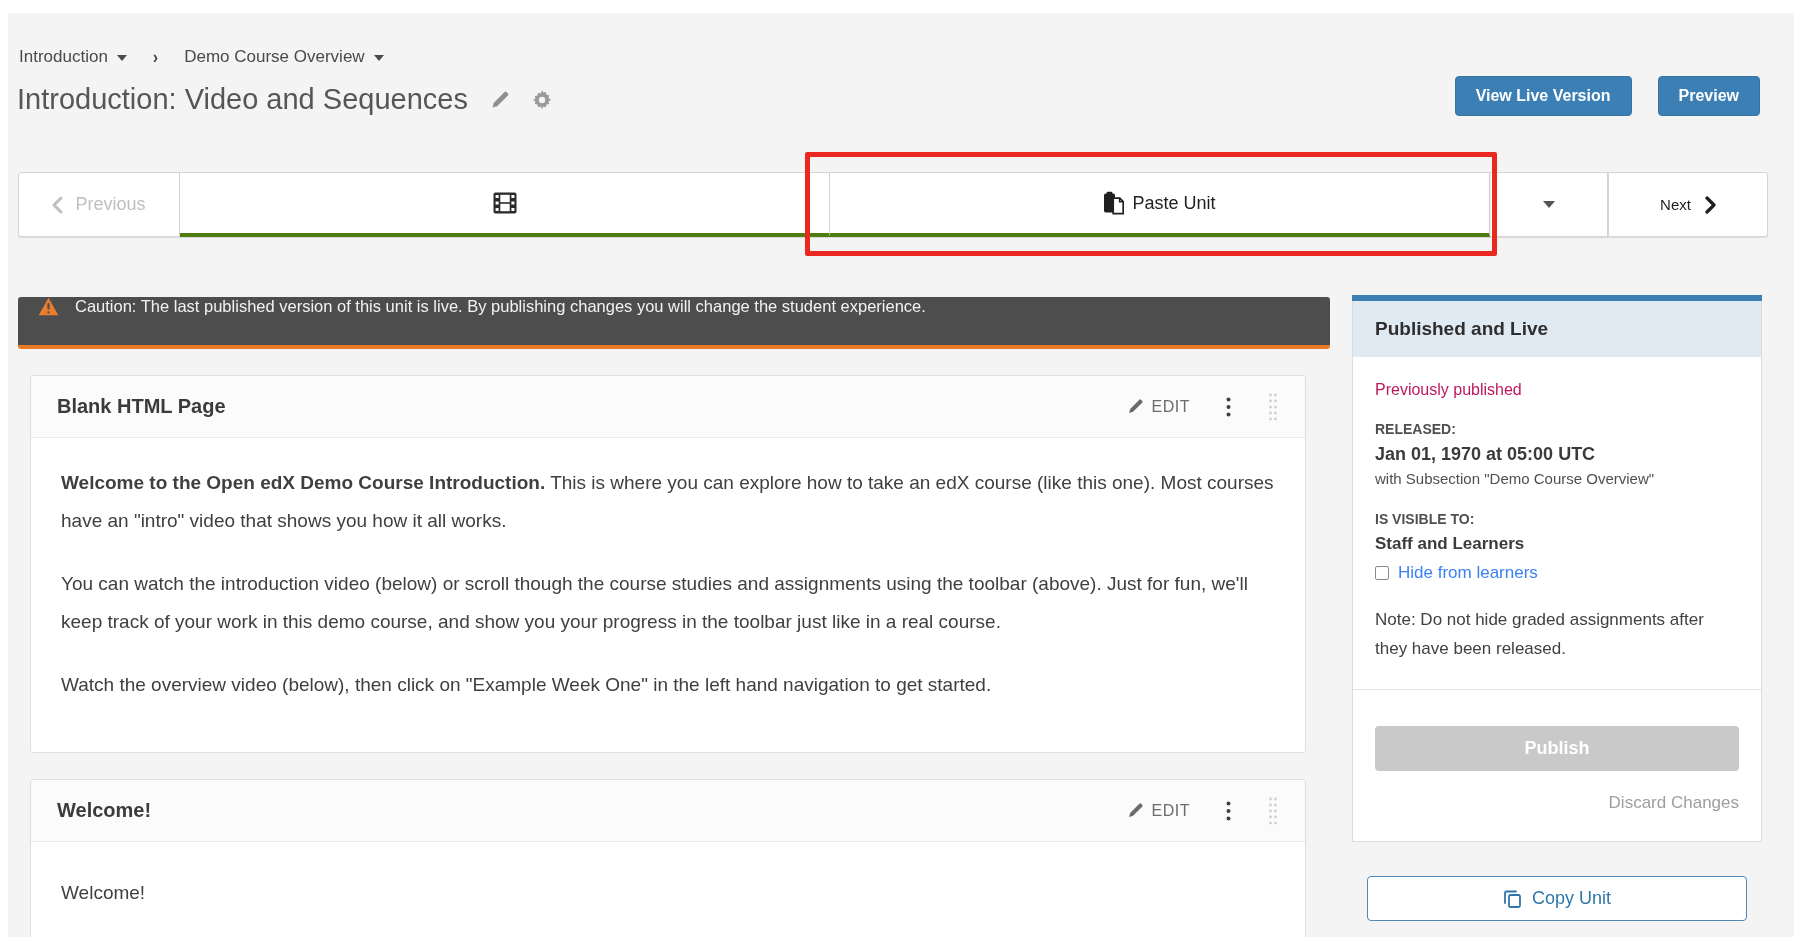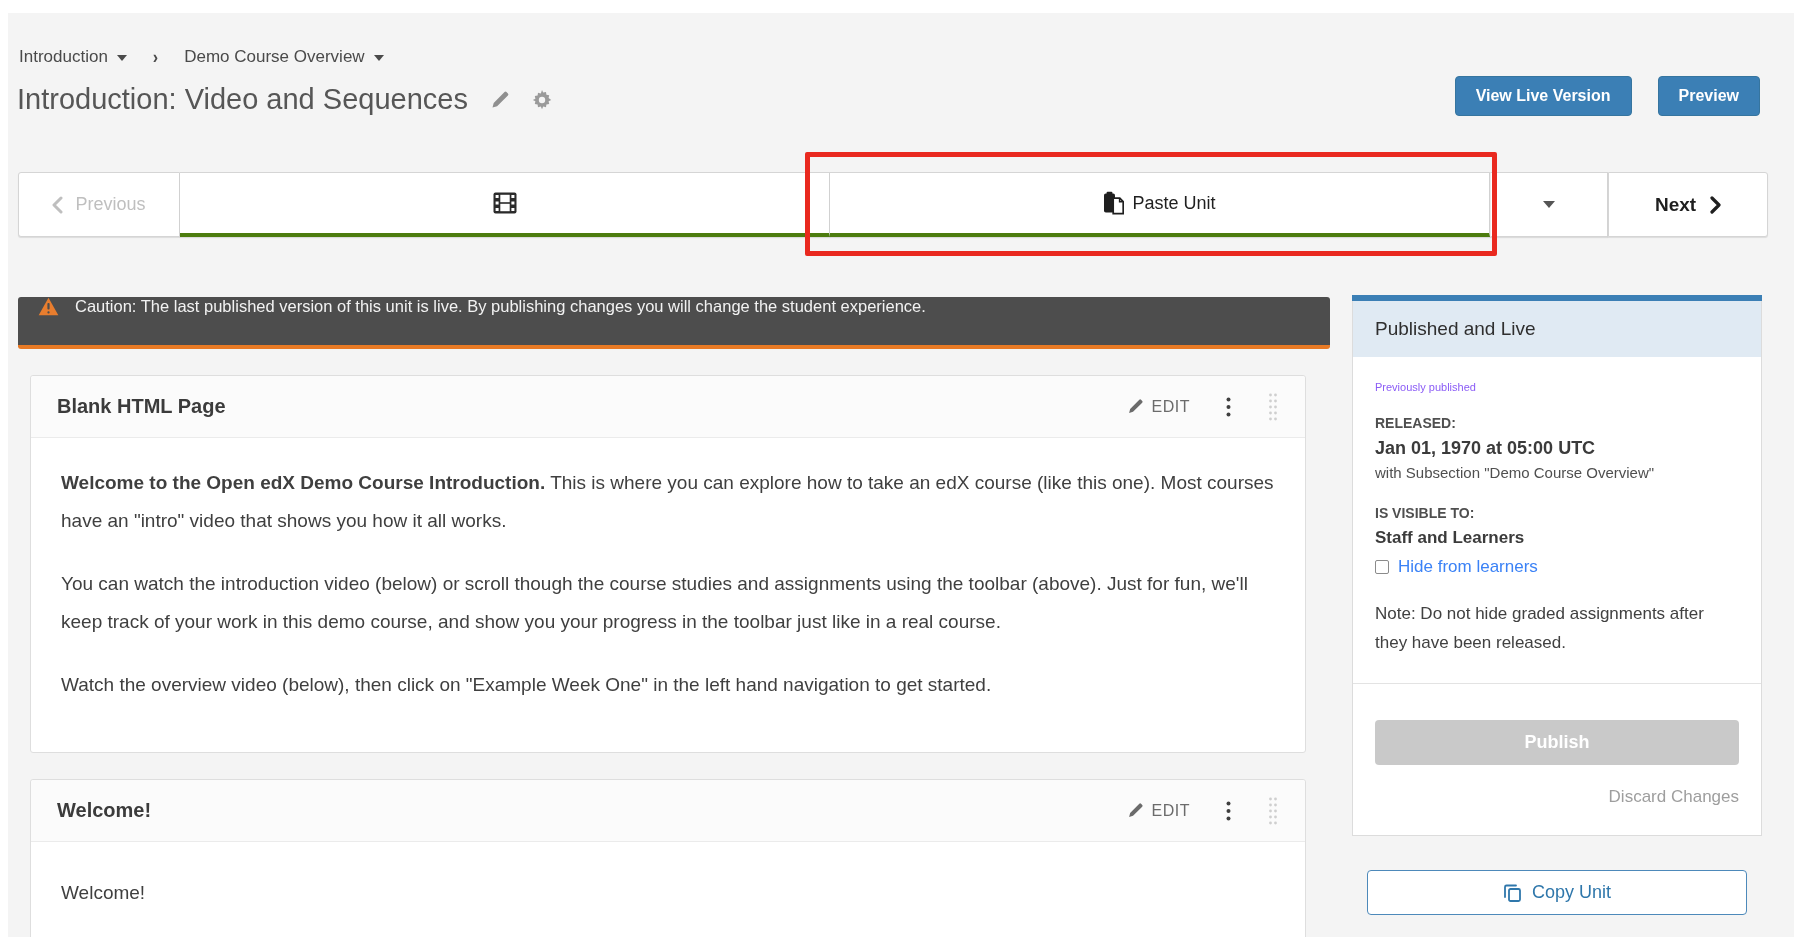--- a/index.html
+++ b/index.html
@@ -29,21 +29,21 @@
              box-shadow:0 1px 1px rgba(0,0,0,0.10); display:flex; align-items:center;
              justify-content:center; cursor:pointer; }
   .seq-prev { left:0; width:162px; border-radius:3px 0 0 3px; gap:12px; color:#bfbfbf; font-size:18px; }
   .seq-tab { border-left:none; border-bottom:4px solid #4d7c0f; }
   .seq-tab-video { left:162px; width:650px; }
   .seq-tab-paste { left:812px; width:660px; gap:8px; font-size:18px; color:#1f1f1f; }
   .seq-caret-area { left:1472px; width:118px; border-left:1px solid #ececec; }
   .seq-caret { width:0; height:0; border-left:6px solid transparent; border-right:6px solid transparent;
                border-top:7px solid #555555; }
   .seq-next { left:1590px; width:160px; border-radius:0 3px 3px 0; gap:14px; color:#1f1f1f;
-              font-size:19px;font-weight:bold; }
+              font-size:15px; }
   .red-annotation { position:absolute; left:797px; top:139px; width:692px; height:104px;
                     border:5px solid #e9291f; border-radius:2px; z-index:50; }
 
   
   .main-col { position:absolute; left:10px; top:284px; width:1312px; }
   .warn-banner { height:52px; background:#4d4d4d; border-bottom:4px solid #e87a25;
                  border-radius:3px; display:flex; align-items:flex-start; padding:0 20px; gap:16px; }
   .warn-text { color:#f2f2f2; font-size:16.5px; }
   .card { margin:26px 24px 0 12px; background:#ffffff; border:1px solid #dedede; border-radius:3px; }
   .card-header { height:62px; background:#fbfbfb; border-bottom:1px solid #ebebeb;
@@ -57,23 +57,23 @@
   .card-body { padding:26px 30px 48px 30px; font-size:19px; line-height:38px; color:#3f3f3f; }
   .card-body p + p { margin-top:25px; }
   .card-body .lead { font-weight:700; }
   .card2-body { padding:40px 30px 60px 30px; font-size:19px; color:#3f3f3f; }
 
   
   .sidebar { position:absolute; left:1344px; top:282px; width:410px; }
   .pub-card { background:#ffffff; border:1px solid #dcdcdc; border-top:none; }
   .pub-topbar { height:6px; background:#3b7fb5; }
   .pub-header { height:56px; background:#e0eaf3; display:flex; align-items:center; padding:0 22px;
-                font-size:19px; font-weight:400; color:#2f2f2f; }
+                font-size:19px; font-weight:700; color:#2f2f2f; }
   .pub-body { padding:24px 22px 4px 22px; }
-  .pub-status { font-size:11px; color:#8b5cf6; margin-bottom:22px; }
+  .pub-status { font-size:16px; color:#be185d; margin-bottom:22px; }
   .pub-label { font-size:14px; font-weight:700; color:#4f4f4f; margin-bottom:7px; }
   .pub-date { font-size:18px; font-weight:700; color:#3b3b3b; margin-bottom:5px; }
   .pub-with { font-size:15px; color:#4f4f4f; margin-bottom:24px; }
   .pub-visible { font-size:17px; font-weight:700; color:#3b3b3b; margin-bottom:9px; }
   .hide-row { display:flex; align-items:center; gap:9px; margin-bottom:22px; cursor:pointer; }
   .checkbox { width:14px; height:14px; border:1.5px solid #8b8b8b; border-radius:2px; background:#fff; }
   .link-blue { color:#3b82f6; font-size:17px; }
   .pub-note { font-size:17px; color:#414141; line-height:29px; padding-bottom:22px; }
   .pub-footer { border-top:1px solid #e3e3e3; padding:36px 22px 28px 22px; }
   .publish-btn { width:100%; height:45px; background:#c9c9c9; border:none; border-radius:4px;

